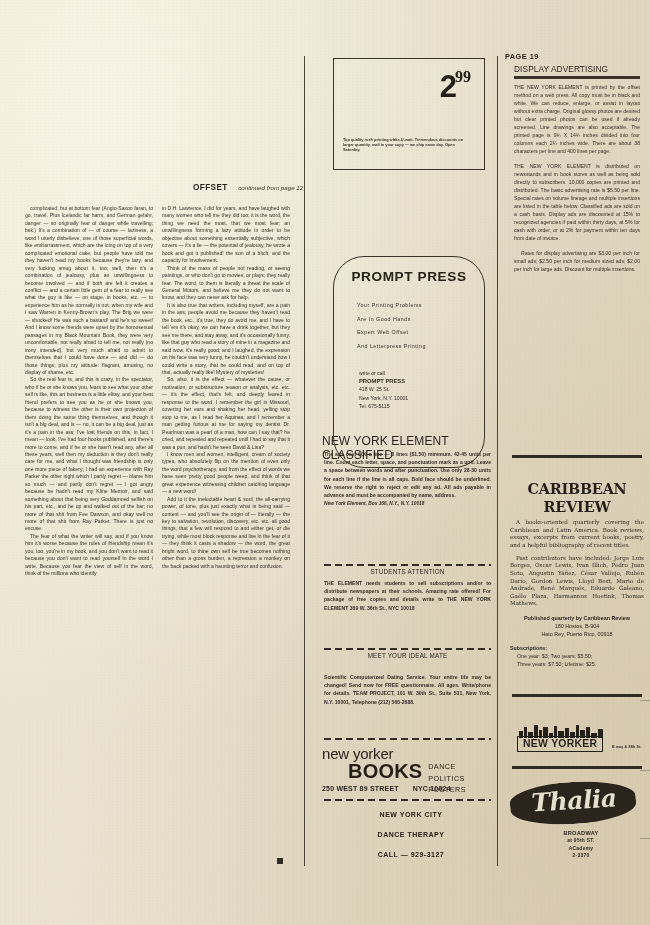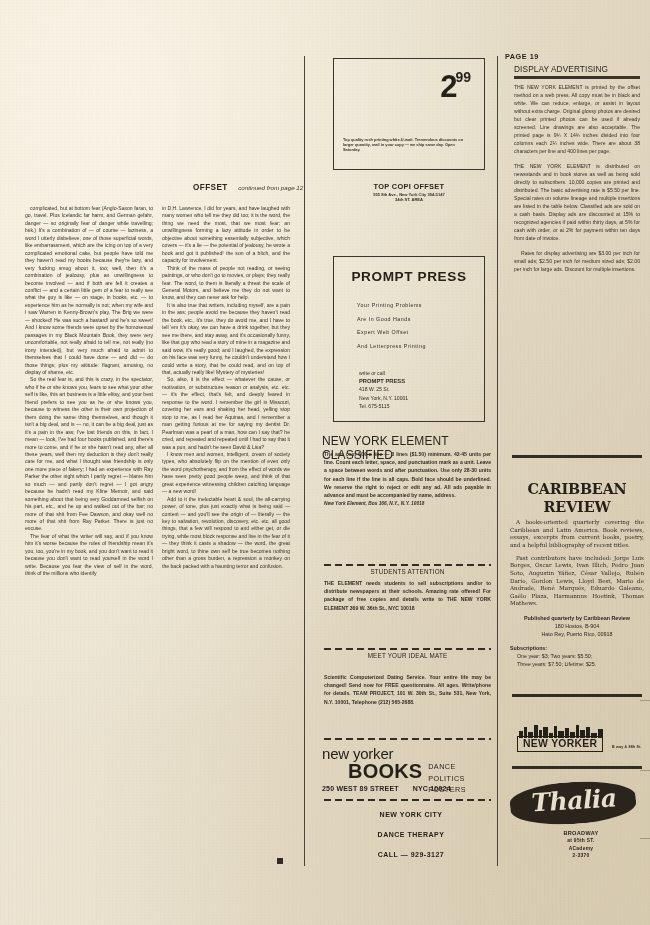--- a/index.html
+++ b/index.html
@@ -106,25 +106,26 @@
   #ad-offset .stack .l5 { font-size: 10.6px; line-height: 12.4px; }
   #ad-offset .price {
     position: absolute;
     right: 12px; top: 12px;
     font-weight: bold;
     color: #241f19;
     line-height: 1;
   }
   #ad-offset .price .big { font-size: 31px; letter-spacing: -1px; }
   #ad-offset .price .cents {
-    font-size: 14px;
+    font-size: 16px;
     vertical-align: super;
     position: relative;
     top: -9px;
     left: -1px;
+    font-family: Liberation Serif, serif;
   }
   #ad-offset .fine {
     position: absolute;
     left: 9px; top: 78px; width: 128px;
     font-size: 3.9px;
     line-height: 5px;
     color: #3a332a;
     font-weight: bold;
   }
   #offset-tag {
@@ -134,21 +135,21 @@
   }
   #offset-tag .name {
     font-size: 7.4px; font-weight: bold; letter-spacing: .3px; color: #2b251e;
   }
   #offset-tag .addr {
     font-size: 4.1px; font-weight: bold; color: #352f27; margin-top: 1px;
   }
   #offset-tag .addr2 { font-size: 4.1px; font-weight: bold; color: #352f27; }
 
   
-  #ad-prompt { left: 333px; top: 256px; width: 152px; height: 166px; }
+  #ad-prompt { left: 333px; top: 256px; width: 152px; height: 212px; border-radius: 31px; }
   #ad-prompt .hdr {
     position: absolute; left: 0; right: 0; top: 12px;
     text-align: center;
     font-size: 13.6px;
     font-weight: bold;
     letter-spacing: .6px;
     color: #272118;
   }
   #ad-prompt .lines {
     position: absolute; left: 23px; top: 42px;
@@ -466,25 +467,20 @@
 
   <div class="vrule" style="left:304px; top:56px; height:810px;"></div>
   <div class="vrule" style="left:497px; top:56px; height:810px;"></div>
 
   <div id="ad-offset" class="adbox">
     <div class="price">
       <span class="big">2</span><span class="cents">99</span>
     </div>
     <div class="fine">Top quality rush printing white-U-wait. Tremendous discounts on larger quantity, mail in your copy — we ship same day. Open Saturday.</div>
   </div>
-  <div id="offset-tag">
-    <div class="name">TOP COPI OFFSET</div>
-    <div class="addr">555 8th Ave., New York City  354-5147</div>
-    <div class="addr2">34th ST. AREA</div>
-  </div>
 
   <div id="ad-prompt" class="adbox">
     <div class="hdr">PROMPT PRESS</div>
     <div class="lines">
       <div>Your  Printing  Problems</div>
       <div>Are  In  Good  Hands</div>
       <div>Expert  Web  Offset</div>
       <div>And  Letterpress Printing</div>
     </div>
     <div class="contact">

